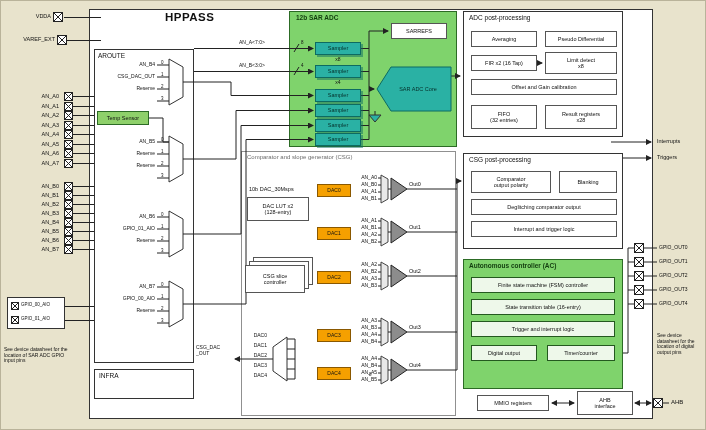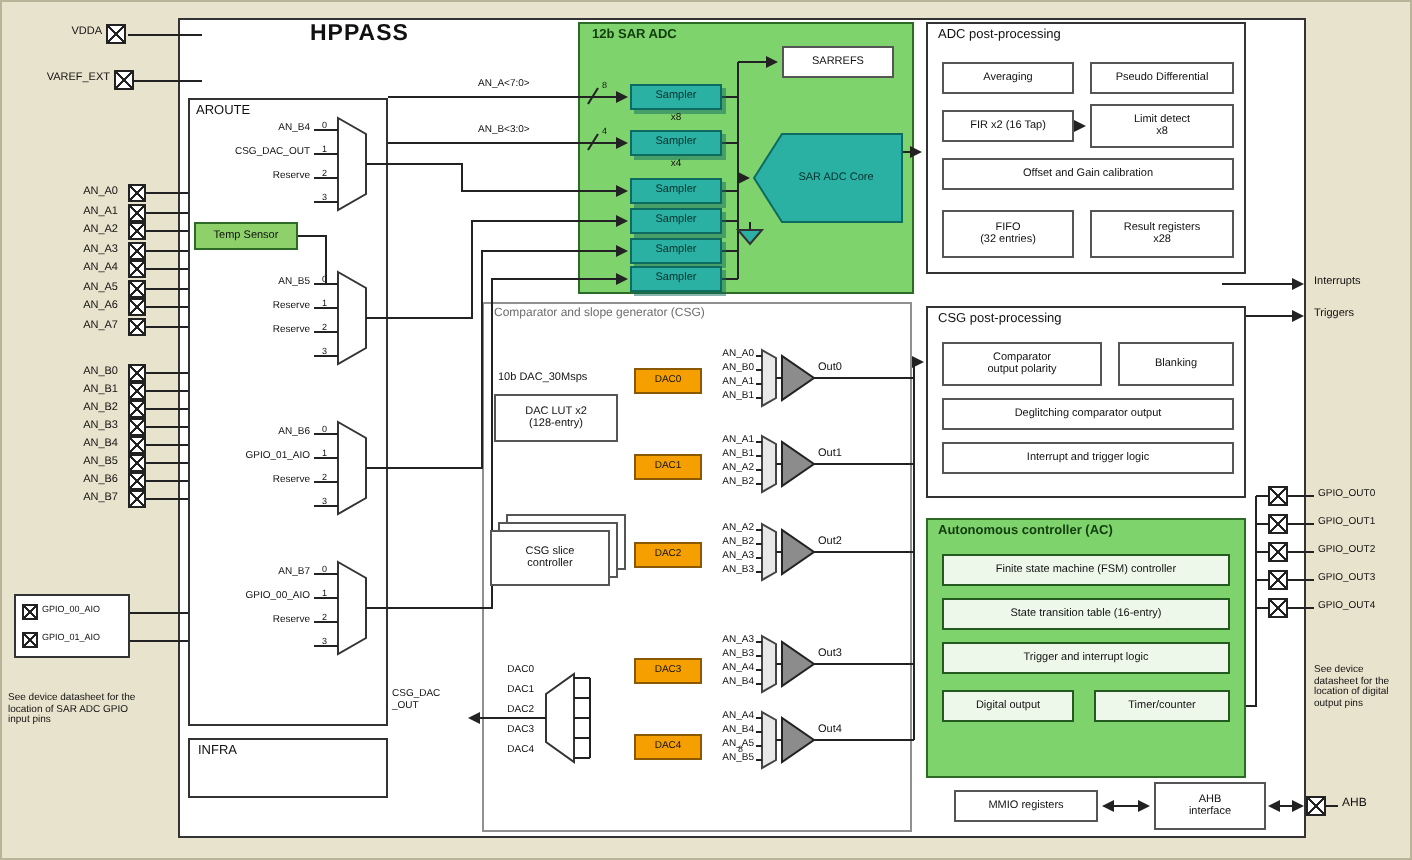--- a/index.html
+++ b/index.html
@@ -200,21 +200,21 @@
     </g>
     <g>
       <path class="w" d="M562,402 H551" marker-end="url(#ah)"></path>
       <path class="w" d="M562,402 H573" marker-end="url(#ah)"></path>
       <path class="w" d="M641,402 H634" marker-end="url(#ah)"></path>
       <path class="w" d="M641,402 H650" marker-end="url(#ah)"></path>
       <line class="w" x1="662" y1="402" x2="668" y2="402"></line>
     </g>
   </svg>
 
-  <div class="lbl s11 b" style="left:154px;top:10px;width:110px;">HPPASS</div>
+  <div class="lbl s11 b" style="left:164px;top:10px;width:110px;">HPPASS</div>
 
   <div class="lbl r" style="left:12px;top:12px;width:38px;">VDDA</div>
   <div class="xb" style="left:52px;top:11px;width:10px;height:10px;"></div>
   <div class="lbl r" style="left:2px;top:35px;width:52px;">VAREF_EXT</div>
   <div class="xb" style="left:56px;top:34px;width:10px;height:10px;"></div>
 
   <div class="lbl r" style="left:20px;top:92px;width:38px;">AN_A0</div>
   <div class="lbl r" style="left:20px;top:102px;width:38px;">AN_A1</div>
   <div class="lbl r" style="left:20px;top:111px;width:38px;">AN_A2</div>
   <div class="lbl r" style="left:20px;top:121px;width:38px;">AN_A3</div>

